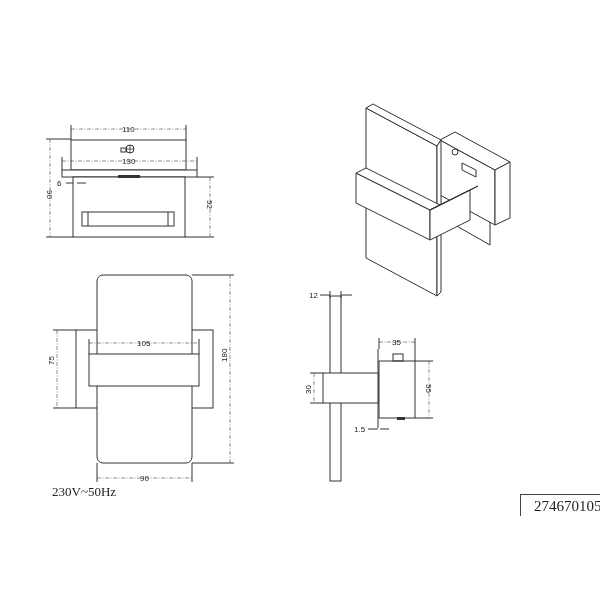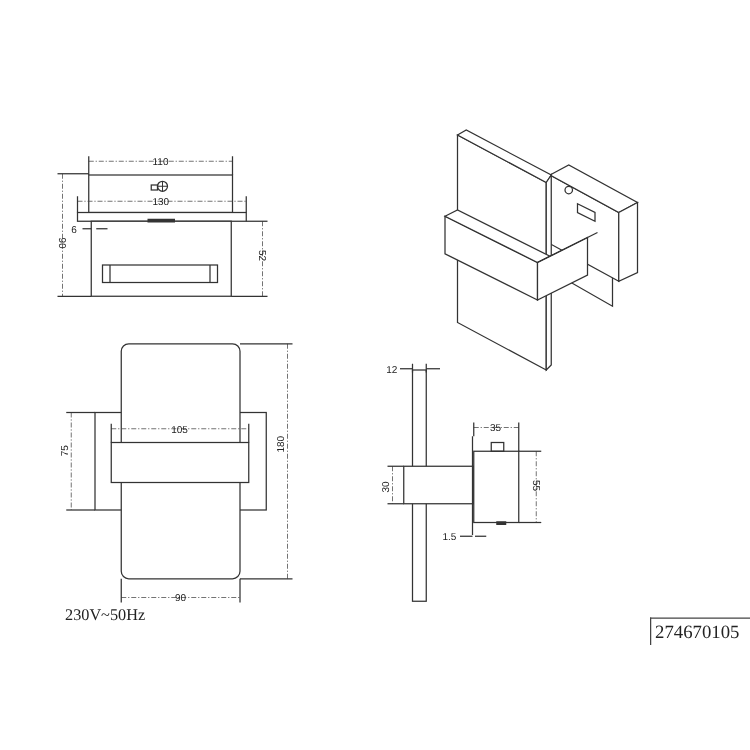--- a/index.html
+++ b/index.html
@@ -4,21 +4,21 @@
 <style>
   html, body { margin: 0; padding: 0; background: #ffffff; }
   body { width: 600px; height: 600px; position: relative; overflow: hidden; font-family: "Liberation Sans", sans-serif; }
   svg { position: absolute; left: 0; top: 0; }
   .dim { font-family: "Liberation Sans", sans-serif; font-size: 8px; fill: #222; }
   .line { stroke: #333; stroke-width: 1; fill: none; }
   .dash { stroke: #444; stroke-width: 0.6; fill: none; stroke-dasharray: 4 1.5 1 1.5; }
   .fill { fill: #fff; stroke: #333; stroke-width: 1; }
   .caption { position: absolute; font-family: "Liberation Serif", serif; color: #222; }
   #voltage { left: 8px; top: 484px; font-size: 13px; margin-left: 44px; }
-  #artno { right: 0px; top: 494px; width: 80px; height: 22px; border-left: 1px solid #444; border-top: 1px solid #444; font-size: 15px; padding-left: 3px; box-sizing: border-box; line-height: 22px; }
+  #artno { right: 0px; top: 494px; width: 80px; height: 22px; border-left: 1px solid #444; border-top: 1px solid #444; font-size: 15px; padding-left: 13px; box-sizing: border-box; line-height: 22px; }
 </style>
 </head>
 <body>
 
 <svg width="600" height="600" viewBox="0 0 600 600">
 
   <g>
     <rect class="fill" x="71" y="140" width="115" height="30"></rect>
     <rect class="fill" x="62" y="170" width="135" height="7"></rect>
     <rect class="fill" x="73" y="177" width="112" height="60"></rect>

